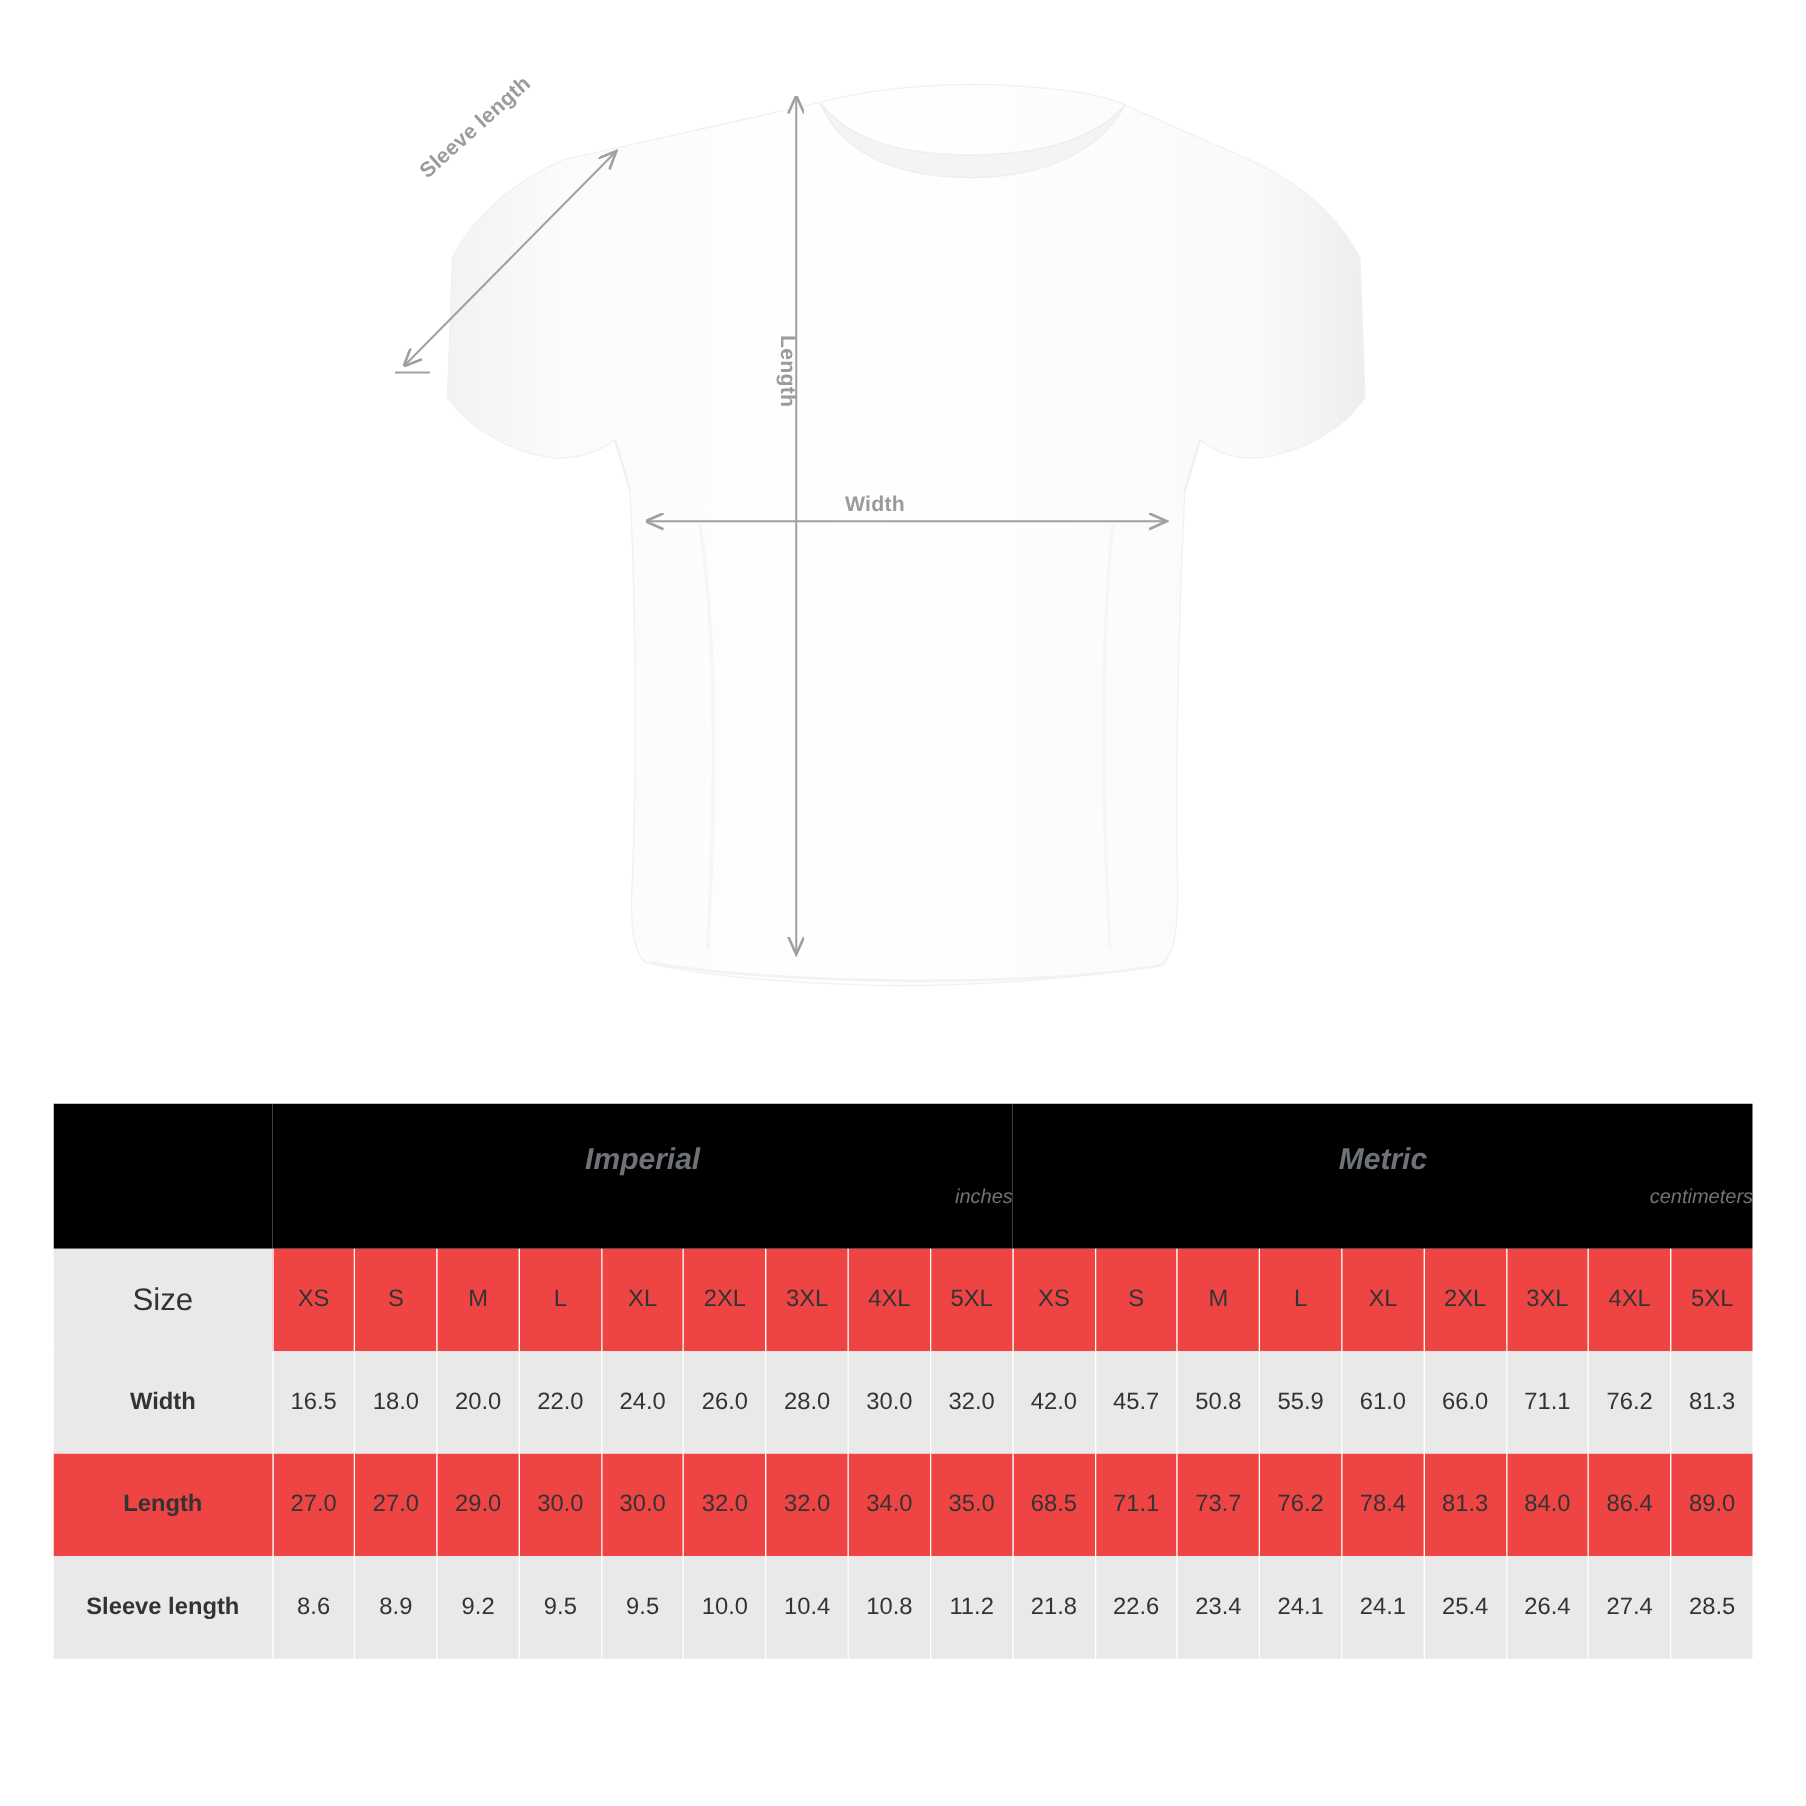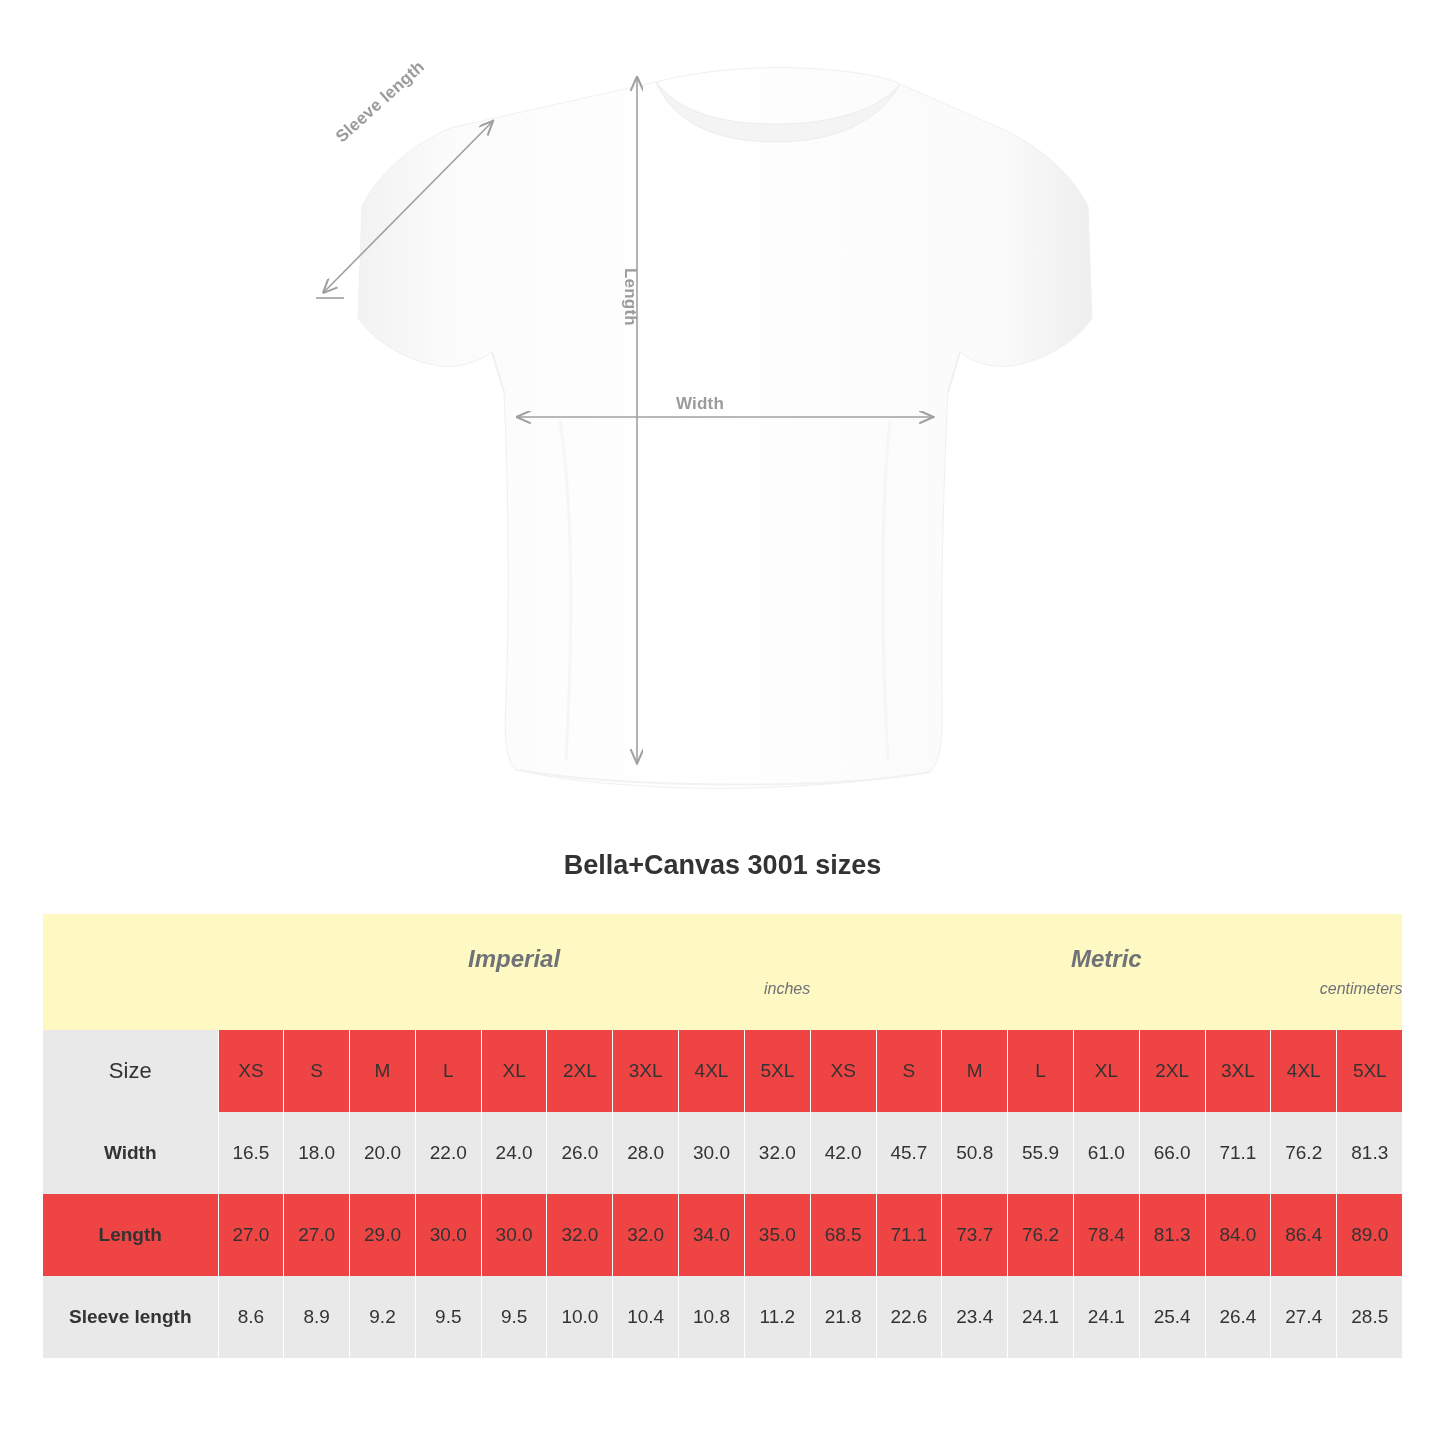--- a/index.html
+++ b/index.html
@@ -83,21 +83,21 @@
     border-collapse: collapse;
     table-layout: fixed;
   }
   table.size-table td, table.size-table th {
     padding: 0;
     text-align: center;
     vertical-align: middle;
     font-weight: normal;
   }
   .unit-row td {
-    background: #fef9c3;
+    background: #000000;
     height: 116px;
   }
   .unit-sys {
     font-size: 24px;
     font-style: italic;
     font-weight: bold;
     color: #6f7276;
     line-height: 1.1;
   }
   .unit-sub {
@@ -107,21 +107,21 @@
     padding-top: 8px;
     text-align: right;
   }
   .header-row td {
     height: 82px;
     font-weight: bold;
     font-size: 19px;
     color: #333333;
   }
   .header-row td.rowlabel {
-    font-size: 22px;
+    font-size: 25px;
   }
   .data-row td {
     height: 82px;
     font-size: 19px;
     color: #333333;
   }
   .data-row td.rowlabel {
     font-weight: bold;
   }
   .shade {
@@ -210,21 +210,20 @@
         <line x1="316" y1="298" x2="344" y2="298" stroke="#a0a0a0" stroke-width="1.6"></line>
       </g>
     </svg>
 
     <div class="dim-label width">Width</div>
     <div class="dim-label length">Length</div>
     <div class="dim-label sleeve">Sleeve length</div>
   </div>
 
   <div class="title-block">
-    <h1 class="chart-title">Bella+Canvas 3001 sizes</h1>
   </div>
 
   <div class="table-wrap">
     <table class="size-table">
       <colgroup>
         <col class="rowlabel">
         <col class="sizecol">
           <col class="sizecol">
           <col class="sizecol">
           <col class="sizecol">

